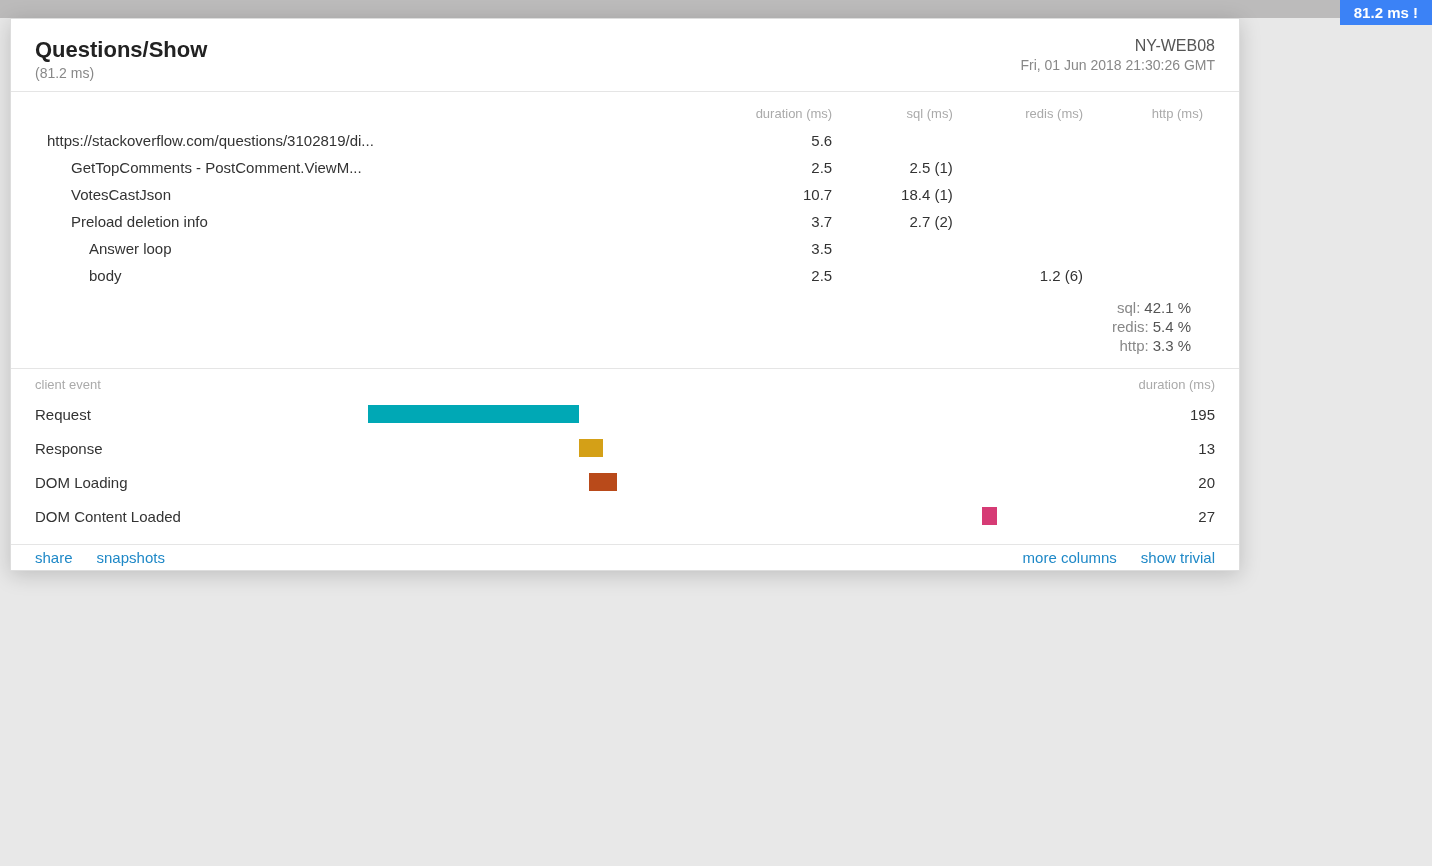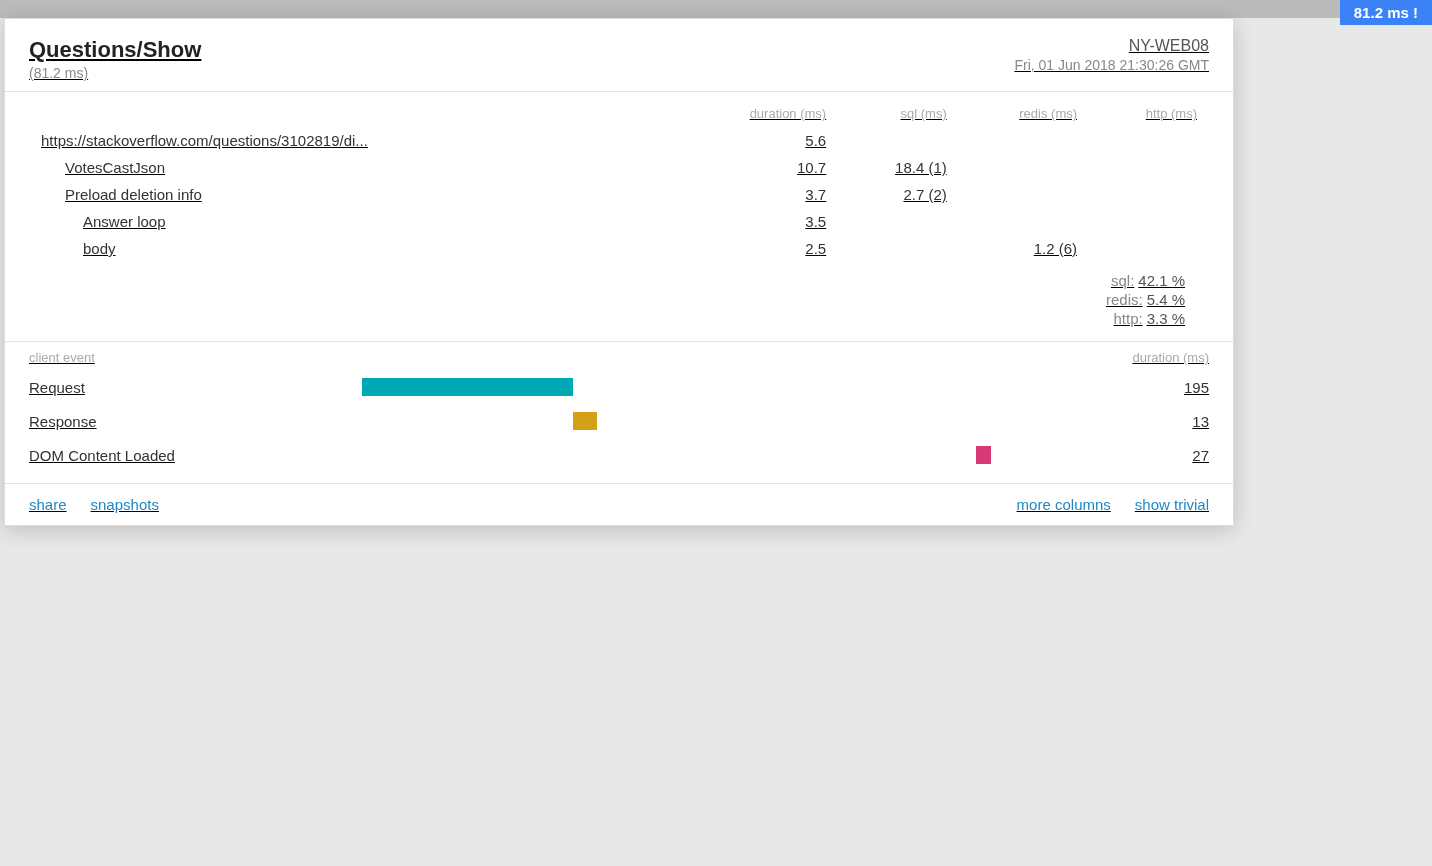--- a/index.html
+++ b/index.html
@@ -34,27 +34,26 @@
       color: white;
       font-size: 15px;
       font-weight: bold;
       padding: 4px 14px;
       white-space: nowrap;
     }
 
     .popup {
       position: absolute;
       top: 18px;
-      left: 4px;
+      left: 10px;
       width: 1230px;
       background: white;
       border: 1px solid #ddd;
       box-shadow: 0 4px 20px rgba(0,0,0,0.18);
       padding: 0;
-      text-decoration: underline;
     }
 
     .popup-header {
       padding: 18px 24px 10px 24px;
       border-bottom: 1px solid #e5e5e5;
     }
 
     .popup-title-row {
       display: flex;
       justify-content: space-between;
@@ -205,21 +204,21 @@
       font-size: 15px;
       color: #333;
       flex-shrink: 0;
     }
 
     
     .popup-footer {
       display: flex;
       justify-content: space-between;
       align-items: center;
-      padding: 12px 24px;
+      padding: 4px 24px;
       border-top: 1px solid #e5e5e5;
       gap: 16px;
     }
 
     .footer-links-left {
       display: flex;
       gap: 24px;
     }
 
     .footer-links-right {
@@ -268,20 +267,27 @@
             <th>sql (ms)</th>
             <th>redis (ms)</th>
             <th>http (ms)</th>
           </tr>
         </thead>
         <tbody id="timings-tbody">
         <tr>
     <td class="label-cell">https://stackoverflow.com/questions/3102819/di...</td>
     <td>5.6</td>
     <td class=""></td>
+    <td class=""></td>
+    <td class=""></td>
+  </tr>
+            <tr>
+    <td class="label-cell indent1">GetTopComments - PostComment.ViewM...</td>
+    <td>2.5</td>
+    <td class="blue-val">2.5 (1)</td>
     <td class=""></td>
     <td class=""></td>
   </tr>
             <tr>
     <td class="label-cell indent1">VotesCastJson</td>
     <td>10.7</td>
     <td class="blue-val">18.4 (1)</td>
     <td class=""></td>
     <td class=""></td>
   </tr>
@@ -330,20 +336,27 @@
             <div class="client-duration">195</div>
           </div>
           <div class="client-event-row">
             <div class="client-event-label">Response</div>
             <div class="bar-area">
               <div class="bar" style="background-color: rgb(212, 160, 23); left: 40%; width: 2.5%;"></div>
             </div>
             <div class="client-duration">13</div>
           </div>
           <div class="client-event-row">
+            <div class="client-event-label">DOM Loading</div>
+            <div class="bar-area">
+              <div class="bar" style="background-color: rgb(185, 74, 26); left: 41%; width: 3%;"></div>
+            </div>
+            <div class="client-duration">20</div>
+          </div>
+          <div class="client-event-row">
             <div class="client-event-label">DOM Content Loaded</div>
             <div class="bar-area">
               <div class="bar" style="background-color: rgb(214, 59, 117); left: 82%; width: 1.5%;"></div>
             </div>
             <div class="client-duration">27</div>
           </div>
         </div>
     </div>
 
     <div class="popup-footer">

